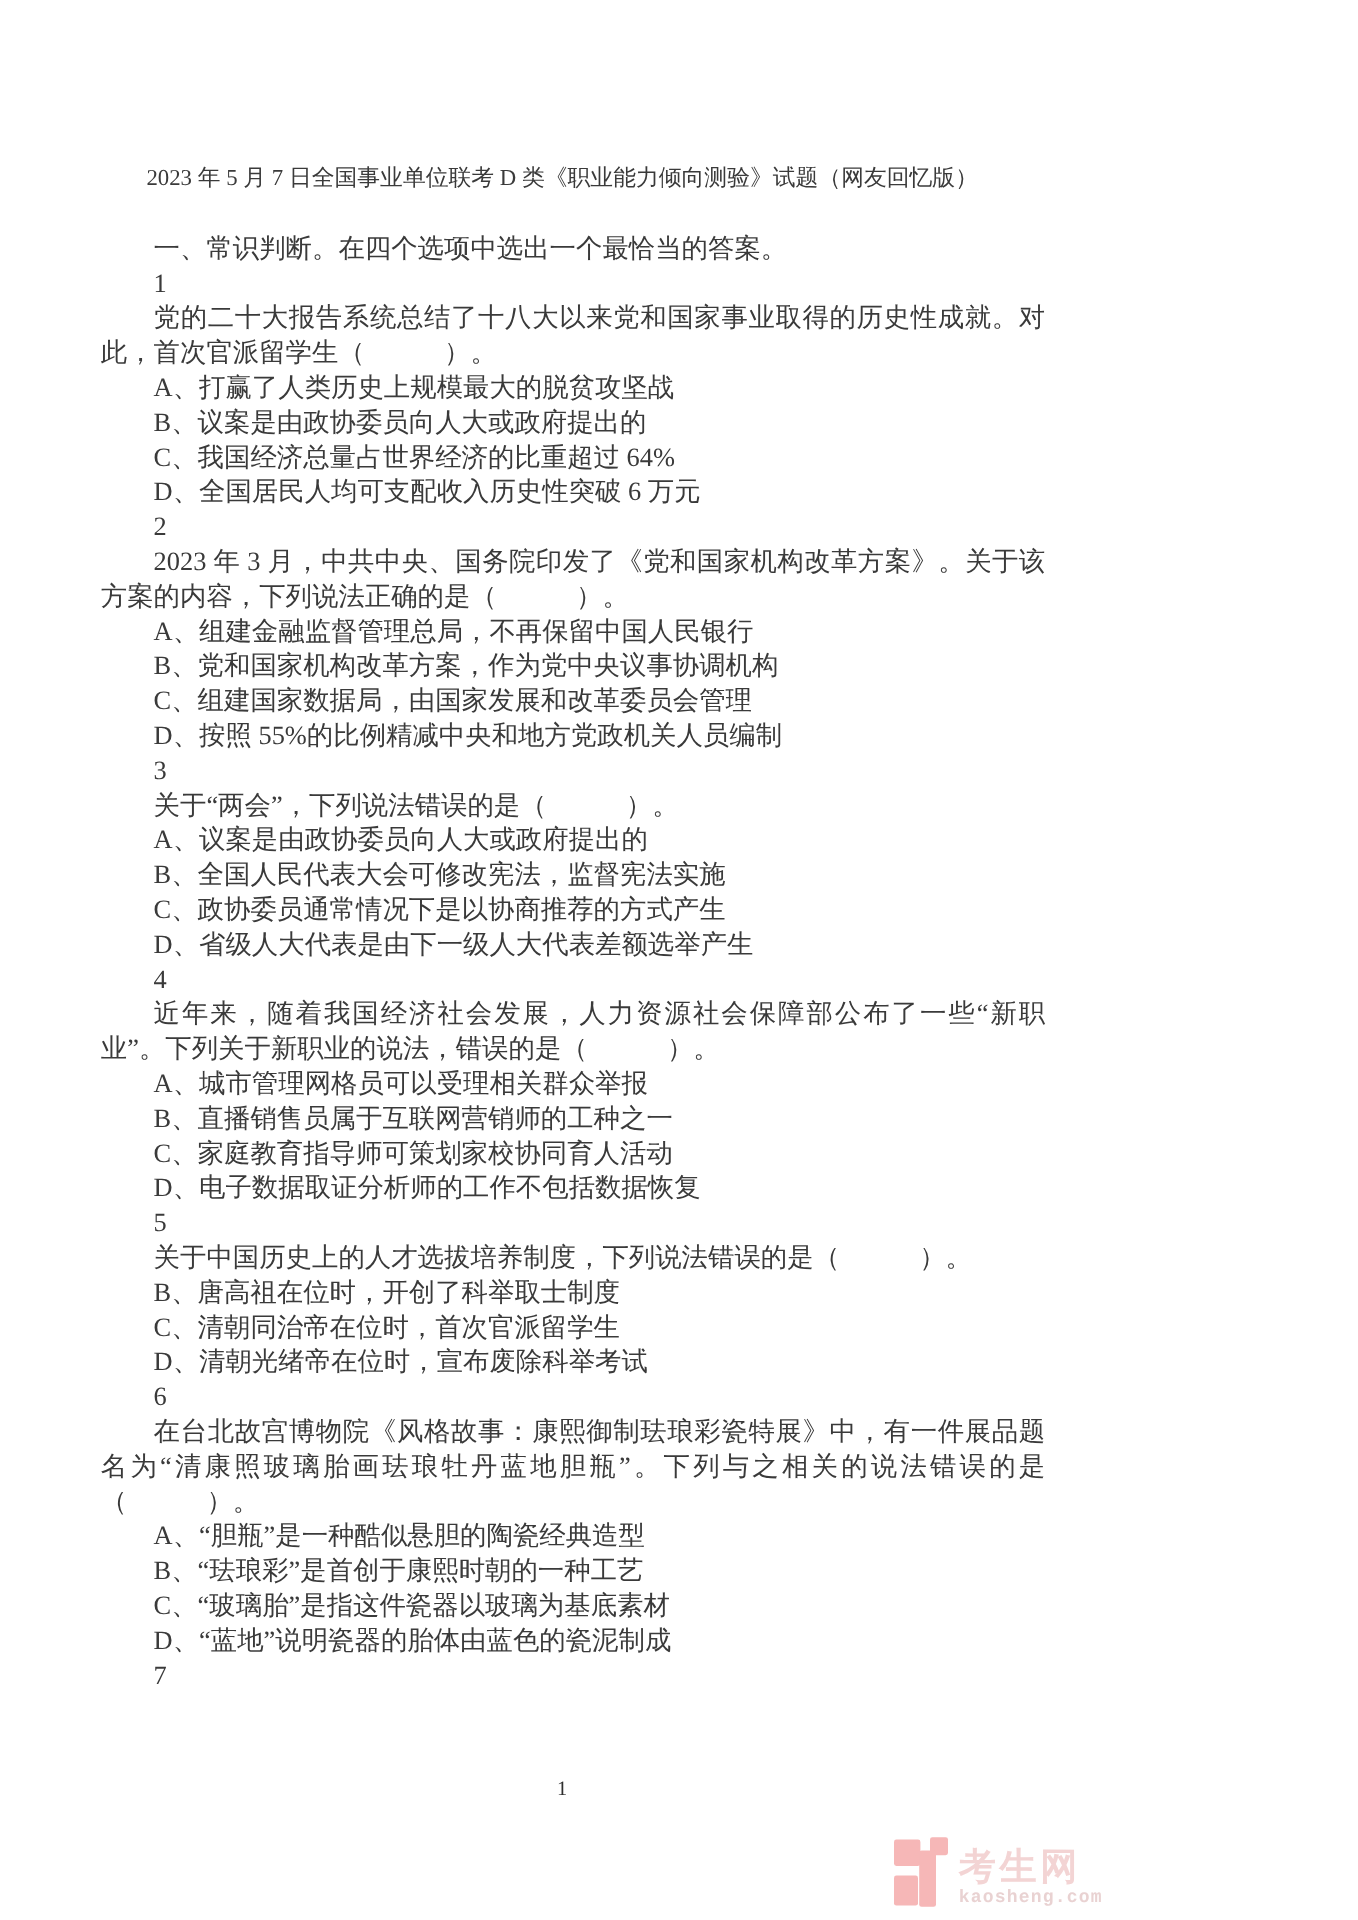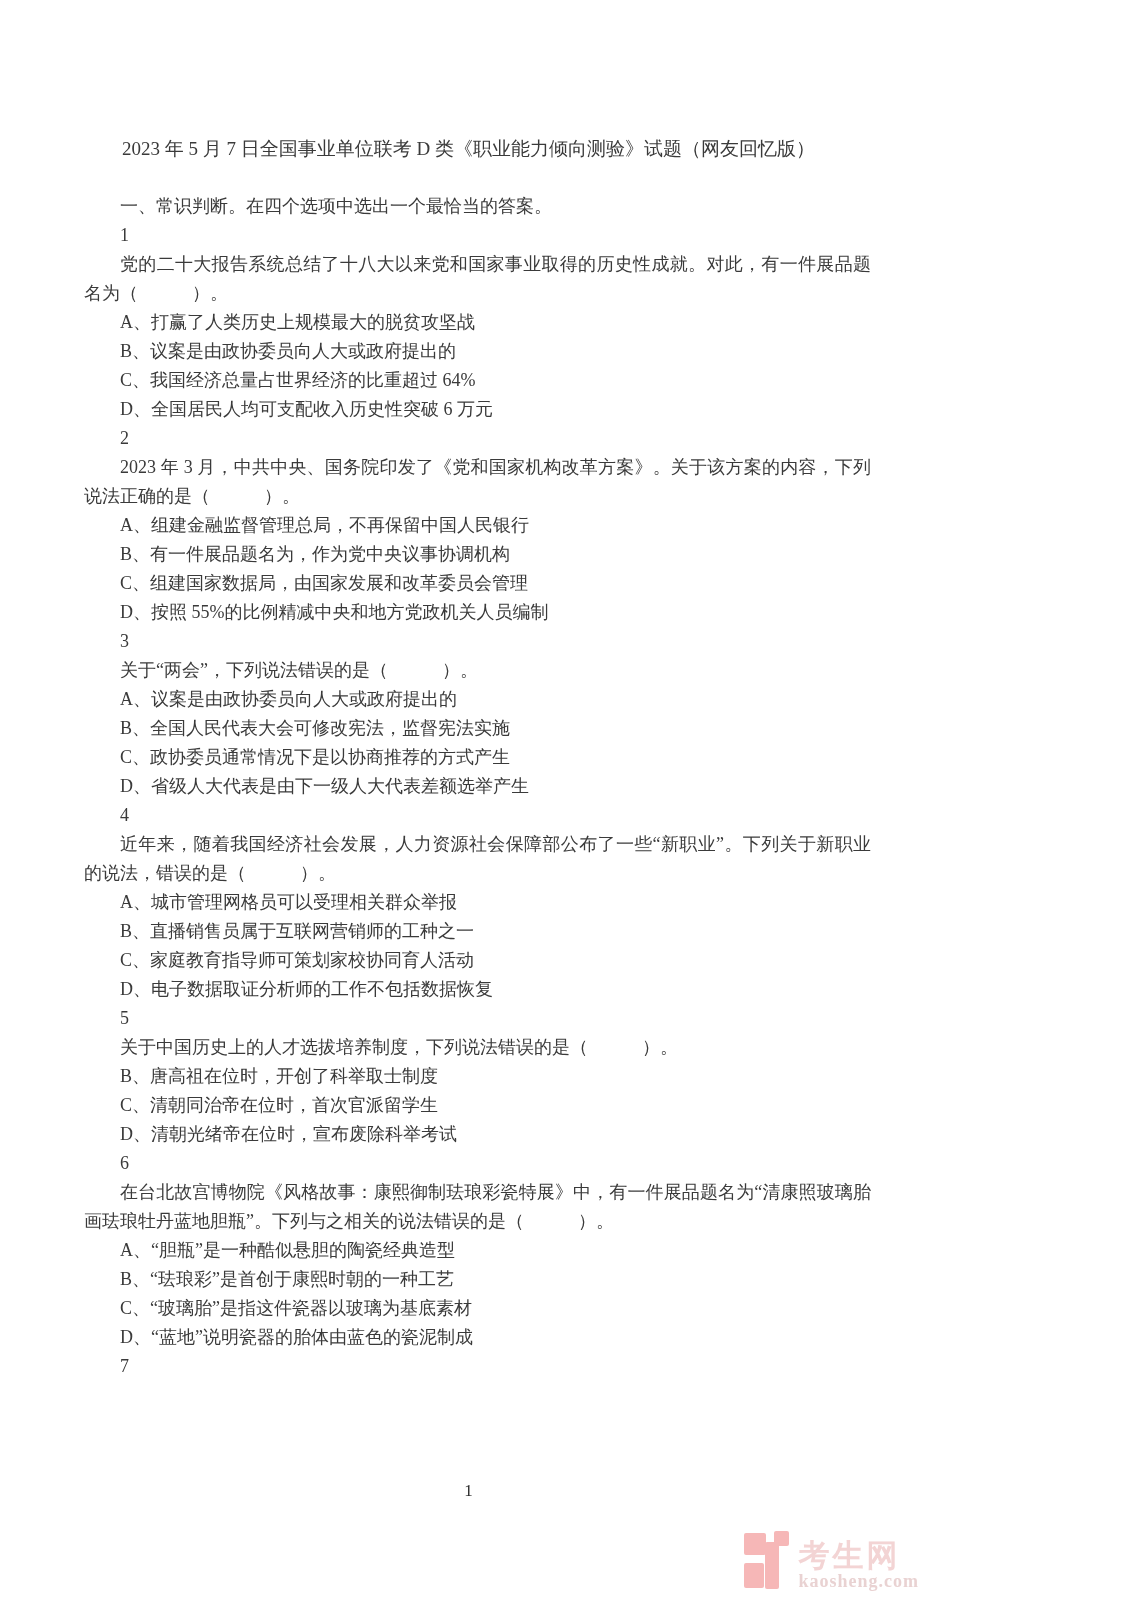--- a/index.html
+++ b/index.html
@@ -22,21 +22,21 @@
     margin-bottom: 29px;
     font-size: 19px;
     font-weight: normal;
     line-height: 29px;
     text-align: center;
     color: #3a3a3a;
   }
   .content {
     padding-left: 84px;
     padding-right: 66px;
-    font-size: 18px;
+    font-size: 22px;
     line-height: 29px;
   }
   .content p {
     margin: 0;
     text-indent: 2em;
     text-align: justify;
   }
   .page-number {
     position: absolute;
     top: 1476px;
@@ -72,49 +72,49 @@
   .wm-text { padding-top: 1px; }
   .wm-name {
     font-family: "Liberation Sans", sans-serif;
     font-weight: bold;
     font-size: 31px;
     line-height: 35px;
     letter-spacing: 3px;
     color: #f3d4d4;
   }
   .wm-domain {
-    font-family: Liberation Serif, serif;
+    font-family: Liberation Mono, monospace;
     font-weight: bold;
-    font-size: 18px;
+    font-size: 15px;
     line-height: 17px;
     letter-spacing: 1px;
     color: #e9d2d2;
   }
 </style>
 </head>
 <body>
 
 <div class="page">
 
   <h1 class="doc-title">2023 年 5 月 7 日全国事业单位联考 D 类《职业能力倾向测验》试题（网友回忆版）</h1>
 
   <div class="content">
     <p>一、常识判断。在四个选项中选出一个最恰当的答案。</p>
 
     <p>1</p>
-    <p>党的二十大报告系统总结了十八大以来党和国家事业取得的历史性成就。对此，有一件展品题名为（　　　）。</p>
+    <p>党的二十大报告系统总结了十八大以来党和国家事业取得的历史性成就。对此，首次官派留学生（　　　）。</p>
     <p>A、打赢了人类历史上规模最大的脱贫攻坚战</p>
     <p>B、议案是由政协委员向人大或政府提出的</p>
     <p>C、我国经济总量占世界经济的比重超过 64%</p>
     <p>D、全国居民人均可支配收入历史性突破 6 万元</p>
 
     <p>2</p>
     <p>2023 年 3 月，中共中央、国务院印发了《党和国家机构改革方案》。关于该方案的内容，下列说法正确的是（　　　）。</p>
     <p>A、组建金融监督管理总局，不再保留中国人民银行</p>
-    <p>B、有一件展品题名为，作为党中央议事协调机构</p>
+    <p>B、党和国家机构改革方案，作为党中央议事协调机构</p>
     <p>C、组建国家数据局，由国家发展和改革委员会管理</p>
     <p>D、按照 55%的比例精减中央和地方党政机关人员编制</p>
 
     <p>3</p>
     <p>关于“两会”，下列说法错误的是（　　　）。</p>
     <p>A、议案是由政协委员向人大或政府提出的</p>
     <p>B、全国人民代表大会可修改宪法，监督宪法实施</p>
     <p>C、政协委员通常情况下是以协商推荐的方式产生</p>
     <p>D、省级人大代表是由下一级人大代表差额选举产生</p>
 

